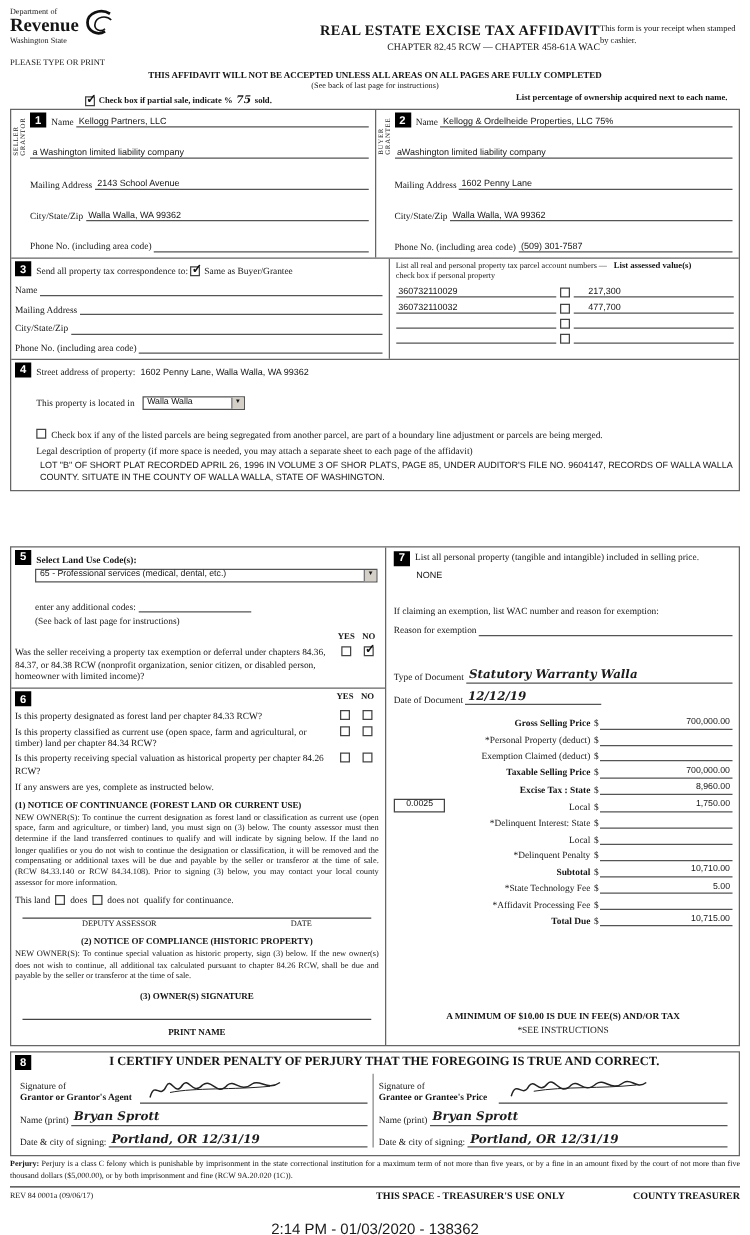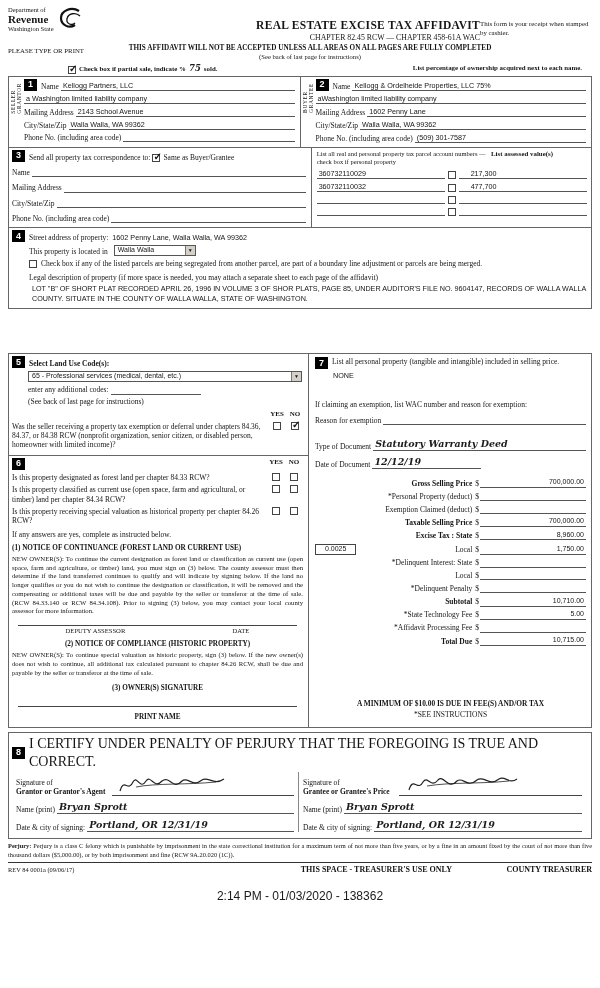--- a/index.html
+++ b/index.html
@@ -5,42 +5,42 @@
   * { margin:0; padding:0; box-sizing:border-box; }
   html,body { background:#fff; }
   .page { width:600px; height:988px; margin:0 auto; background:#fff; position:relative;
           font-family:"Liberation Serif", serif; color:#151515; font-size:7.5px; line-height:1.25; overflow:hidden; padding:6px 8px 0; }
   .bold { font-weight:bold; }
   .center { text-align:center; }
   .typed { font-family:"Liberation Sans", sans-serif; font-size:7.2px; }
   .hand { font-family:"DejaVu Serif", serif; font-style:italic; font-weight:bold; font-size:9.5px; color:#1c1c1c; }
   .fill { border-bottom:1px solid #555; flex:1; min-width:8px; padding:0 2px; min-height:9px; }
   .lbl { white-space:nowrap; padding-right:2px; }
-  .frow { display:flex; align-items:flex-end; margin-top:3px; }
+  .frow { display:flex; align-items:flex-end; margin-top:15px; }
   .cb { display:inline-block; width:8px; height:8px; border:1px solid #444; background:#fff; position:relative; vertical-align:-1px; flex:none; }
   .cb.checked::after { content:"✓"; position:absolute; left:0px; top:-4px; font-size:10px; font-weight:bold; color:#111; }
   .numbox { width:13px; height:12px; background:#000; color:#fff; font-weight:bold; font-size:9px;
             display:inline-flex; align-items:center; justify-content:center; font-family:"Liberation Sans",sans-serif; flex:none; margin-right:4px; }
   
   .hdr { display:flex; }
   .logoblk { width:150px; display:flex; gap:3px; }
   .dept1 { font-size:6.5px; }
-  .dept2 { font-size:11px; font-weight:bold; line-height:1; }
+  .dept2 { font-size:15px; font-weight:bold; line-height:1; }
   .dept3 { font-size:6.5px; }
   .titleblk { flex:1; text-align:right; padding-top:12px; }
   .title { font-size:11.5px; font-weight:bold; letter-spacing:.3px; }
   .chapter { font-size:7.8px; margin-top:1px; }
   .receipt { width:112px; font-size:6.8px; padding-top:14px; line-height:1.3; }
-  .subhdr { display:flex; margin-top:1px; }
+  .subhdr { display:flex; margin-top:1px;flex-direction:column; }
   .ptp { width:120px; font-size:6.8px; padding-top:3px; }
   .warnblk { flex:1; text-align:center; }
   .warn { font-weight:bold; font-size:7.2px; }
   .seeback { font-size:6.6px; }
   .spacerR { width:100px; }
-  .checkrow { display:flex; align-items:center; margin:2px 0 2px 60px; }
+  .checkrow { display:flex; align-items:flex-start; margin:2px 0 2px 60px; }
   .partialgrp { display:flex; align-items:flex-end; gap:3px; }
   .ownnote { flex:1; text-align:right; font-weight:bold; font-size:6.9px; padding-right:10px; }
   
   .blk { border:1px solid #666; }
   
   .parties { display:flex; }
   .party { flex:1; position:relative; padding:2px 5px 4px 15px; }
   .party.first { border-right:1px solid #666; }
   .sidelabel { position:absolute; left:1px; top:6px; display:flex; }
   .sidelabel span { writing-mode:vertical-rl; transform:rotate(180deg); font-size:5.5px; letter-spacing:.6px; color:#222; line-height:1.1; }
@@ -80,21 +80,21 @@
   
   .mrow { display:flex; align-items:flex-end; margin-top:3.5px; }
   .mlabel { flex:1; display:flex; justify-content:flex-end; align-items:flex-end; padding-right:3px; white-space:nowrap; }
   .dollar { flex:none; padding-right:1px; }
   .mfill { width:106px; border-bottom:1px solid #555; text-align:right; font-family:"Liberation Sans",sans-serif; font-size:7px; padding:0 2px; min-height:9px; flex:none; }
   .ratebox { border:1px solid #444; padding:0 9px; margin-right:auto; font-family:"Liberation Sans",sans-serif; font-size:7px; }
   .spc6 { height:6px; } .spc10 { height:10px; }
   
   .sec8 { border:1px solid #666; margin-top:4px; padding:2px 5px 6px 3px; }
   .certrow { display:flex; align-items:center; }
-  .certify { flex:1; font-weight:normal; font-size:14px; }
+  .certify { flex:1; text-align:center; font-weight:bold; font-size:10px; }
   .sigcols { display:flex; margin-top:2px; }
   .sigcol { width:50%; padding:0 4px; }
   .sigcol.first { border-right:1px solid #888; }
   .sigrow { display:flex; align-items:flex-end; }
   .siglabel { width:96px; line-height:1.25; flex:none; }
   .sigfill { flex:1; border-bottom:1px solid #444; height:24px; position:relative; }
   .sigfill svg { position:absolute; bottom:-2px; left:4px; }
   
   .perjury { margin-top:3px; font-size:6.4px; line-height:1.35; text-align:justify; }
   .footerrow { border-top:1px solid #333; margin-top:3px; padding-top:2px; display:flex; align-items:center; }
@@ -335,20 +335,28 @@
           <span class="yncell"><span class="cb"></span></span>
         </div>
         <div class="qrow">
           <span class="qtext">Is this property receiving special valuation as historical property per chapter 84.26 RCW?</span>
           <span class="yncell"><span class="cb"></span></span>
           <span class="yncell"><span class="cb"></span></span>
         </div>
         <div style="margin-top:4px">If any answers are yes, complete as instructed below.</div>
         <div class="heading">(1) NOTICE OF CONTINUANCE (FOREST LAND OR CURRENT USE)</div>
         <div class="para">NEW OWNER(S): To continue the current designation as forest land or classification as current use (open space, farm and agriculture, or timber) land, you must sign on (3) below. The county assessor must then determine if the land transferred continues to qualify and will indicate by signing below. If the land no longer qualifies or you do not wish to continue the designation or classification, it will be removed and the compensating or additional taxes will be due and payable by the seller or transferor at the time of sale. (RCW 84.33.140 or RCW 84.34.108). Prior to signing (3) below, you may contact your local county assessor for more information.</div>
+        <div class="landrow">
+          <span>This land</span>
+          <span class="cb"></span>
+          <span>does</span>
+          <span class="cb"></span>
+          <span>does not</span>
+          <span>qualify for continuance.</span>
+        </div>
         <div class="dline"></div>
         <div class="dalabels">
           <span>DEPUTY ASSESSOR</span>
           <span>DATE</span>
         </div>
         <div class="heading center">(2) NOTICE OF COMPLIANCE (HISTORIC PROPERTY)</div>
         <div class="para">NEW OWNER(S): To continue special valuation as historic property, sign (3) below. If the new owner(s) does not wish to continue, all additional tax calculated pursuant to chapter 84.26 RCW, shall be due and payable by the seller or transferor at the time of sale.</div>
         <div class="heading center" style="margin-top:7px">(3) OWNER(S) SIGNATURE</div>
         <div class="dline" style="height:14px"></div>
         <div class="center bold" style="margin-top:6px; font-size:7.2px">PRINT NAME</div>
@@ -364,21 +372,21 @@
       <div class="spc10"></div>
         <div class="spc10"></div>
       <div>If claiming an exemption, list WAC number and reason for exemption:</div>
       <div class="frow" style="margin-top:6px">
         <span class="lbl">Reason for exemption</span>
         <span class="fill"></span>
       </div>
       <div class="spc10"></div>
       <div class="frow">
         <span class="lbl">Type of Document</span>
-        <span class="fill hand">Statutory Warranty Deed</span>
+        <span class="fill hand">Statutory Warranty Walla</span>
       </div>
       <div class="frow" style="margin-top:5px">
         <span class="lbl">Date of Document</span>
         <span class="fill hand" style="max-width:120px">12/12/19</span>
         <span style="flex:1"></span>
       </div>
       <div class="spc6"></div>
 
       <div class="mrow">
         <span class="mlabel bold">Gross Selling Price</span>

